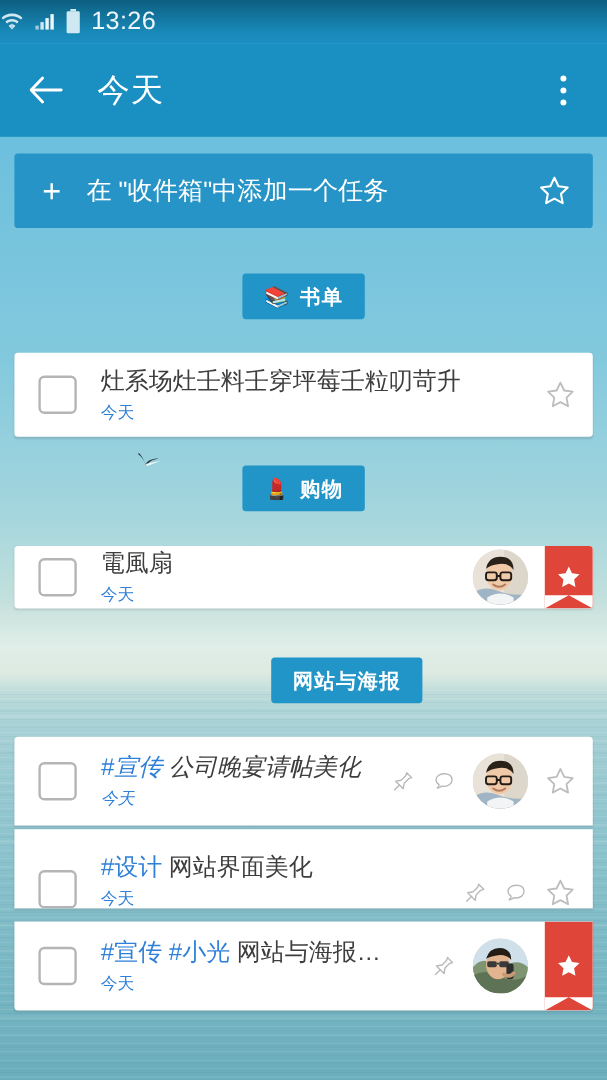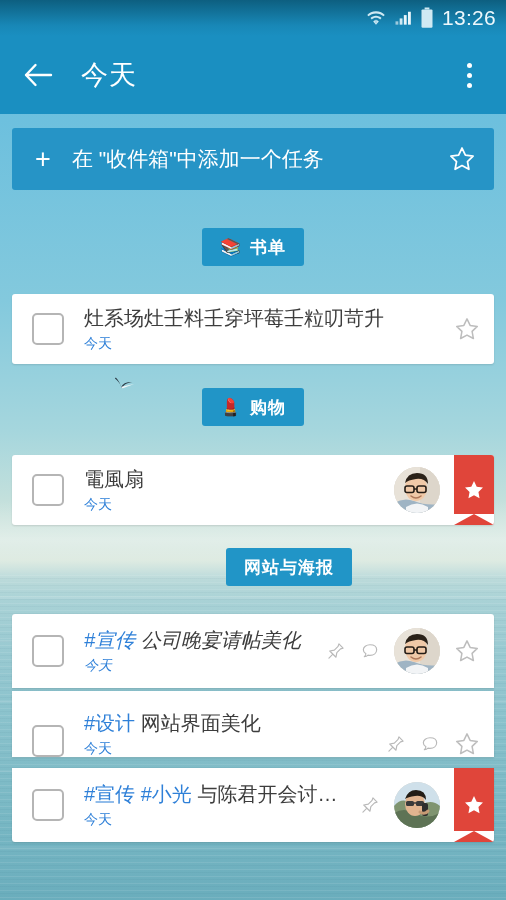--- a/index.html
+++ b/index.html
@@ -82,21 +82,20 @@
 
   
   .statusbar {
     position: absolute;
     left: 0; top: 0;
     width: 506px;
     height: 36px;
     background: linear-gradient(to bottom, #0d5f80 0%, #1887b6 70%, #1a8fc1 100%);
     display: flex;
     align-items: center;
-    justify-content: flex-end;
     padding-right: 10px;
     box-sizing: border-box;
     color: #eaf6fb;
   }
   .status-icons {
     display: flex;
     align-items: center;
     gap: 7px;
   }
   .status-time {
@@ -379,21 +378,21 @@
     </div>
   </div>
 
   <div class="chip-row" style="top:388px;">
     <div class="chip">
       <span class="emoji">💄</span>
       <span>购物</span>
     </div>
   </div>
 
-  <div class="card rounded" style="top:455px;height:70px;">
+  <div class="card rounded" style="top:455px;height:52px;">
     <div class="checkbox"></div>
     <div class="task-body">
       <div class="task-title">電風扇</div>
       <div class="task-date">今天</div>
     </div>
     <div class="task-meta">
       <div class="avatar">
         <svg viewBox="0 0 46 46" width="46" height="46">
           <rect width="46" height="46" fill="#e8e2d8"></rect>
           <rect x="26" y="0" width="20" height="46" fill="#ddd6cb"></rect>
@@ -480,21 +479,21 @@
       </svg>
     </div>
   </div>
 
   <div class="card" style="top:768px;height:74px;border-radius:0 0 3px 3px;">
     <div class="checkbox"></div>
     <div class="task-body">
       <div class="task-title">
         <span class="tag">#宣传</span>
         <span class="tag">#小光</span>
-        <span>与陈君开会讨…</span>
+        <span>网站与海报…</span>
       </div>
       <div class="task-date">今天</div>
     </div>
     <div class="task-meta">
       <svg width="20" height="20" viewBox="0 0 24 24">
         <path d="M15.5 3.5 L20.5 8.5 L17.5 9.5 L13 14 L12 19.5 L4.5 12 L10 11 L14.5 6.5 Z" fill="none" stroke="#b9b9b9" stroke-width="1.4" stroke-linejoin="round"></path>
         <path d="M8 16 L3.5 20.5" stroke="#b9b9b9" stroke-width="1.4" stroke-linecap="round"></path>
       </svg>
       <div class="avatar">
         <svg viewBox="0 0 46 46" width="46" height="46">

